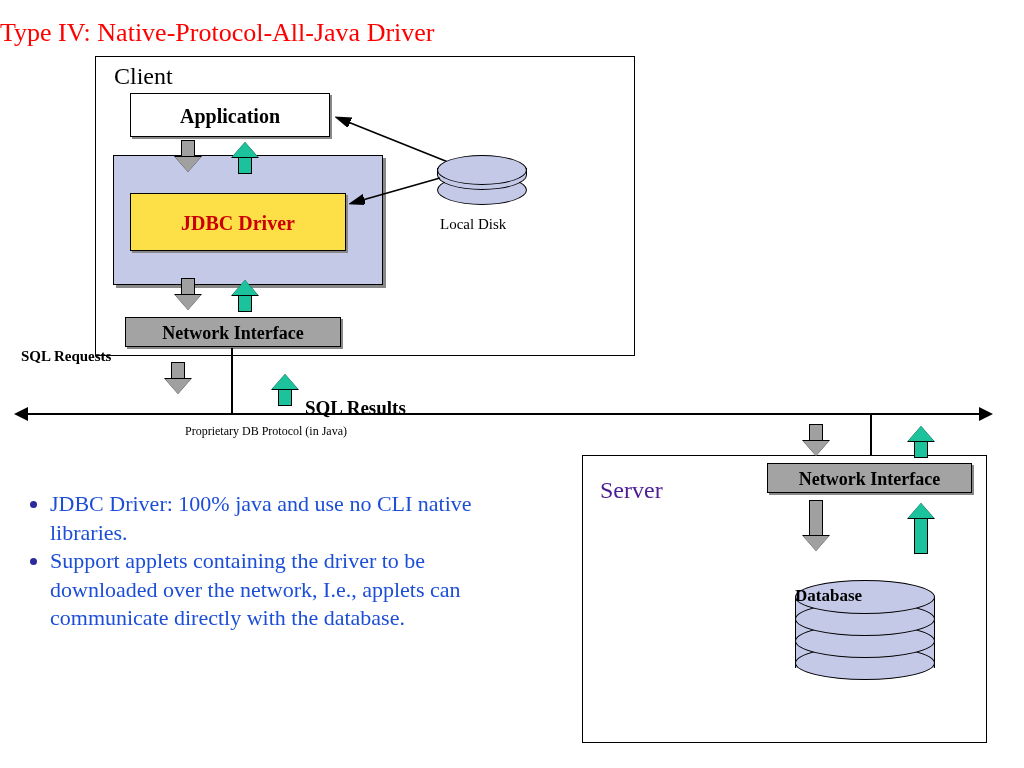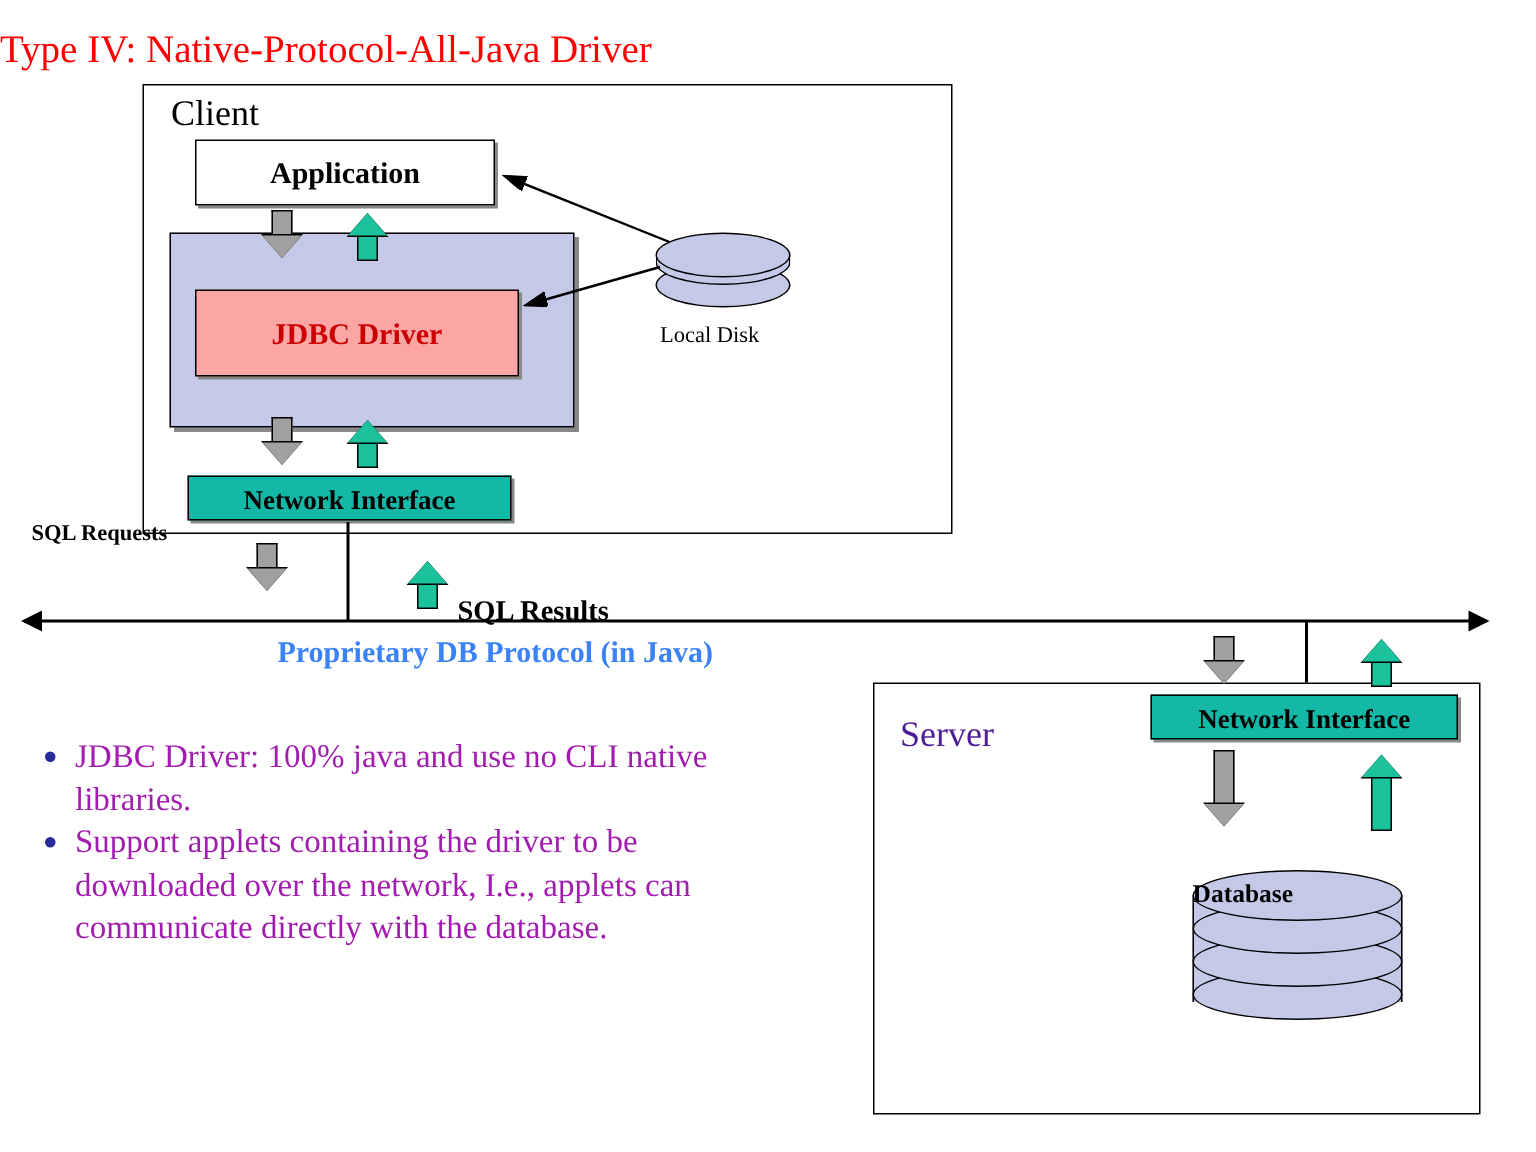--- a/index.html
+++ b/index.html
@@ -56,32 +56,32 @@
     text-align: center;
     line-height: 44px;
     font-size: 20px;
     font-weight: bold;
     box-shadow: 2px 2px 0 #888;
   }
   .jdbc-box {
     position: absolute;
     left: 130px; top: 193px;
     width: 216px; height: 58px;
-    background: #fca5a5;
+    background: #fde047;
     border: 1px solid #000;
     text-align: center;
     line-height: 58px;
     font-size: 20px;
     font-weight: bold;
     color: #cc0000;
     box-shadow: 2px 2px 0 #888;
   }
   .net-if-box {
     position: absolute;
-    background: #14b8a6;
+    background: #a3a3a3;
     border: 1px solid #000;
     text-align: center;
     font-size: 18px;
     font-weight: bold;
     line-height: 30px;
     box-shadow: 2px 2px 0 #888;
     height: 30px;
   }
   .net-if-client { left: 125px; top: 317px; width: 216px; }
   .net-if-server { left: 767px; top: 463px; width: 205px; }
@@ -234,23 +234,23 @@
     top: -6px;
     width: 0; height: 0;
     border-top: 7px solid transparent;
     border-bottom: 7px solid transparent;
   }
   .proto-line::before { left: -2px; border-right: 14px solid #000; }
   .proto-line::after { right: -2px; border-left: 14px solid #000; }
   .proto-label {
     position: absolute;
     left: 185px; top: 424px;
-    color: #3b82f6;
-    font-weight: bold;
-    font-size: 20px;
+    color: #000000;
+    font-weight: normal;
+    font-size: 12px;
   }
   .vline {
     position: absolute;
     width: 2px;
     background: #000;
   }
   .vline-client { left: 231px; top: 348px; height: 66px; }
   .vline-server { left: 870px; top: 414px; height: 48px; }
 
   .sql-req {
@@ -266,21 +266,21 @@
     font-weight: bold;
     text-align: center;
   }
 
   
   .bullets {
     position: absolute;
     left: 36px; top: 490px;
     width: 480px;
     font-size: 22px;
-    color: #a21caf;
+    color: #1d4ed8;
     line-height: 1.3;
   }
   .bullets li::marker { color: #2a2a9a; }
   .bullets ul { list-style: disc; padding-left: 14px; }
 
   
   .thin-arrow {
     position: absolute;
     stroke: #000;
     fill: #000;

